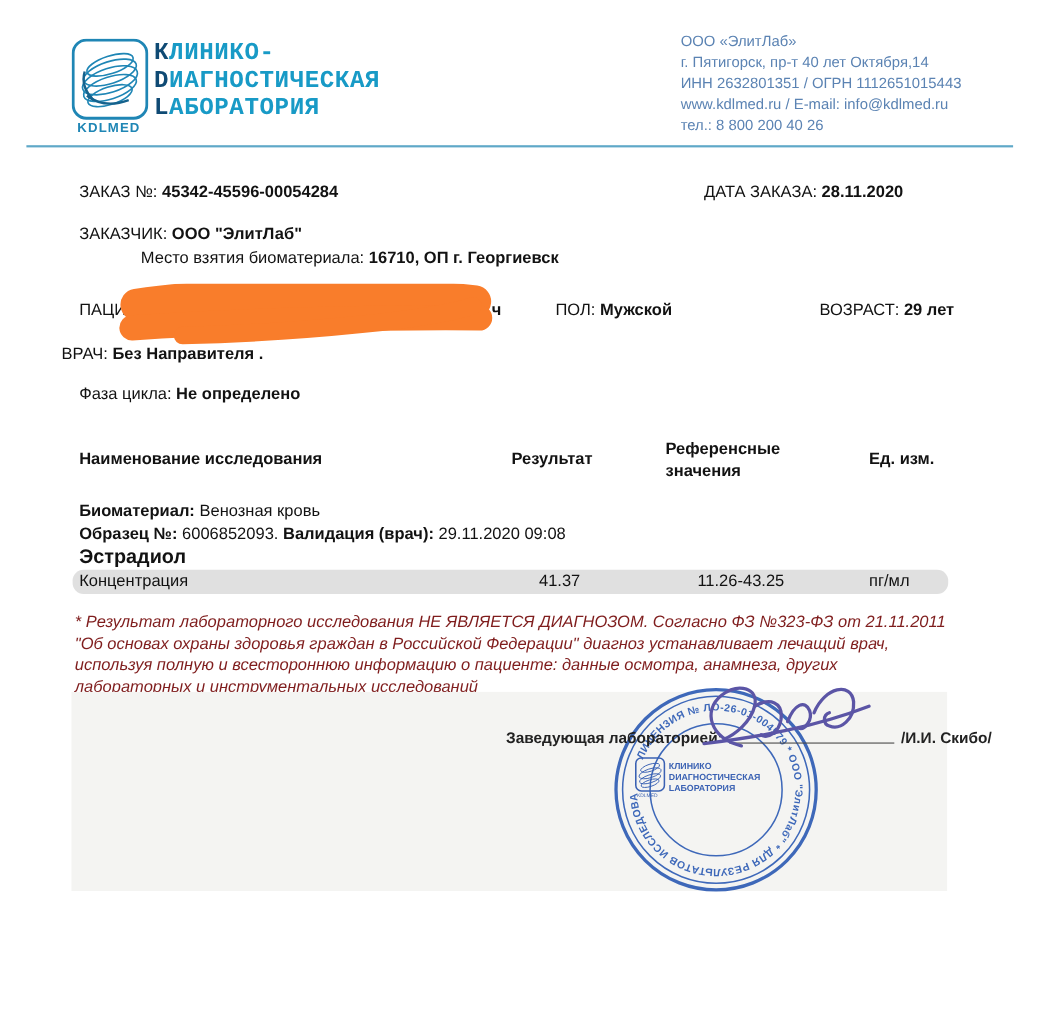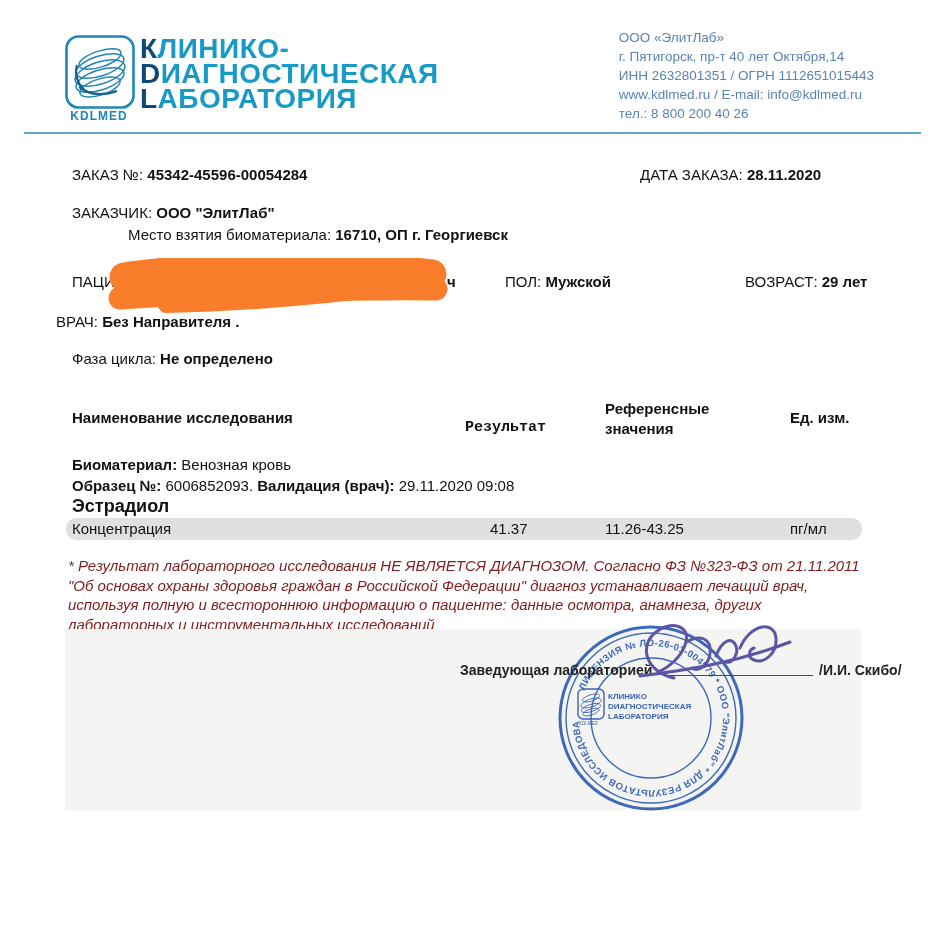--- a/index.html
+++ b/index.html
@@ -6,22 +6,22 @@
   body { background:#fff; }
   .page {
     position:relative; width:946px; height:934px; background:#ffffff;
     font-family:"Liberation Sans", sans-serif; color:#121212; overflow:hidden;
   }
   .abs { position:absolute; }
   
   .logo-box { left:65px; top:35px; }
   .kdlmed-caption { left:58px; top:109px; width:82px; text-align:center;
     font-size:12px; font-weight:bold; letter-spacing:1px; color:#1f86b5; }
-  .logo-title { left:140px; top:36px; font-weight:bold; font-size:28px;
-    line-height:25px; letter-spacing:0.5px; color:#189ac6; }
+  .logo-title { left:140px; top:36px; font-weight:bold; font-size:22px;
+    line-height:25px; letter-spacing:0.5px; color:#189ac6;font-family:Liberation Mono, monospace; }
   .logo-title .cap { color:#0f4a74; }
   .company-info { top:28px; right:72px; font-size:13.5px;
     line-height:19px; color:#5b83b3; }
   .separator { left:24px; top:132px; width:897px; height:2px; background:#5fa8c8; }
   
   .line { font-size:15px; white-space:nowrap; }
   .lbl { font-weight:normal; }
   .val { font-weight:bold;margin-top:44px; }
   
   .th { font-size:15px; font-weight:bold; }
@@ -123,41 +123,41 @@
   <div class="abs line" style="left:56px; top:313px;">
     <span class="lbl">ВРАЧ:</span>
     <span class="val">Без Направителя .</span>
   </div>
   <div class="abs line" style="left:72px; top:350px;">
     <span class="lbl">Фаза цикла:</span>
     <span class="val">Не определено</span>
   </div>
 
   <div class="abs th" style="left:72px; top:409px;">Наименование исследования</div>
-  <div class="abs th" style="left:465px; top:419px;font-family:Liberation Mono, monospace;">Результат</div>
+  <div class="abs th" style="left:465px; top:409px;">Результат</div>
   <div class="abs th" style="left:605px; top:399px; width:120px; line-height:20px;">Референсные значения</div>
   <div class="abs th" style="left:790px; top:409px;">Ед. изм.</div>
 
   <div class="abs line" style="left:72px; top:456px;">
     <span class="val">Биоматериал:</span>
     <span class="lbl">Венозная кровь</span>
   </div>
   <div class="abs line" style="left:72px; top:477px;">
     <span class="val">Образец №:</span>
     <span class="lbl">6006852093.</span>
     <span class="val">Валидация (врач):</span>
     <span class="lbl">29.11.2020 09:08</span>
   </div>
 
   <div class="abs section-title">Эстрадиол</div>
 
   <div class="abs gray-row">
     <div class="cell" style="left:6px;">Концентрация</div>
     <div class="cell" style="left:388px;margin-left:36px;">41.37</div>
-    <div class="cell" style="left:539px;">11.26-43.25</div>
+    <div class="cell" style="left:568px;">11.26-43.25</div>
     <div class="cell" style="left:724px;">пг/мл</div>
   </div>
 
   <div class="abs disclaimer">* Результат лабораторного исследования НЕ ЯВЛЯЕТСЯ ДИАГНОЗОМ. Согласно ФЗ №323-ФЗ от 21.11.2011 "Об основах охраны здоровья граждан в Российской Федерации" диагноз устанавливает лечащий врач, используя полную и всестороннюю информацию о пациенте: данные осмотра, анамнеза, других лабораторных и инструментальных исследований</div>
 
   <div class="abs scan-area"></div>
 
   <div class="abs stamp-wrap">
     <svg width="190" height="190" viewBox="0 0 190 190">
       <circle cx="95" cy="95" r="91" fill="none" stroke="#2f5db5" stroke-width="3"></circle>

